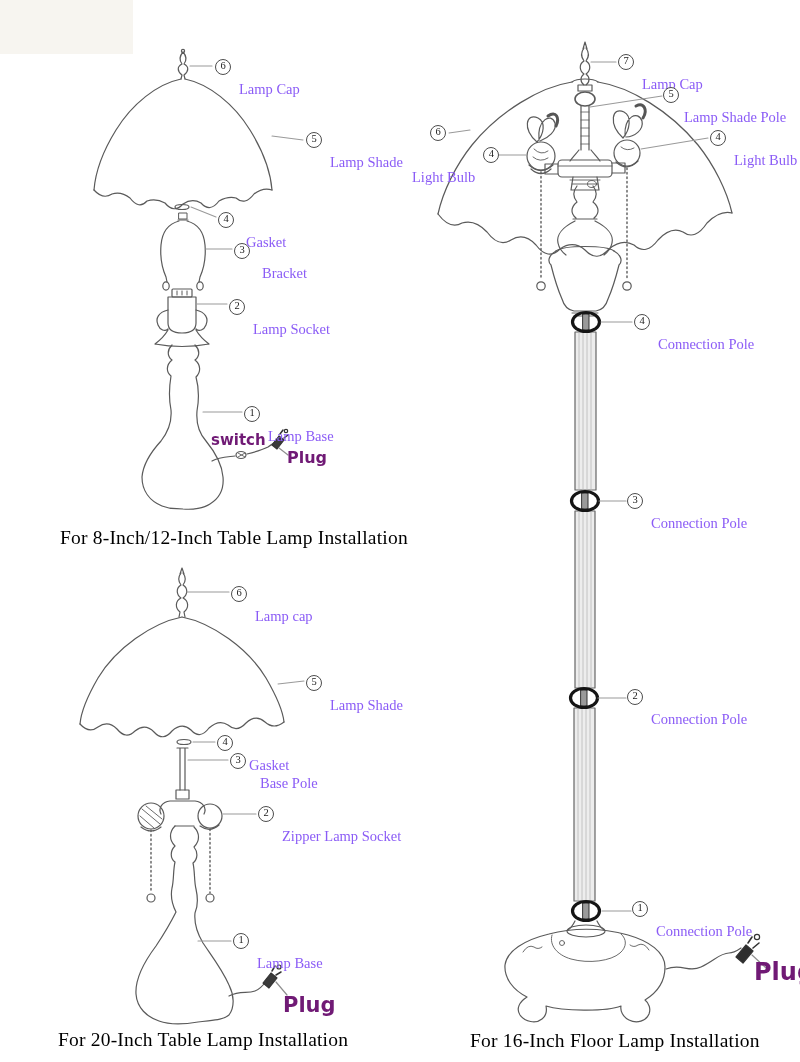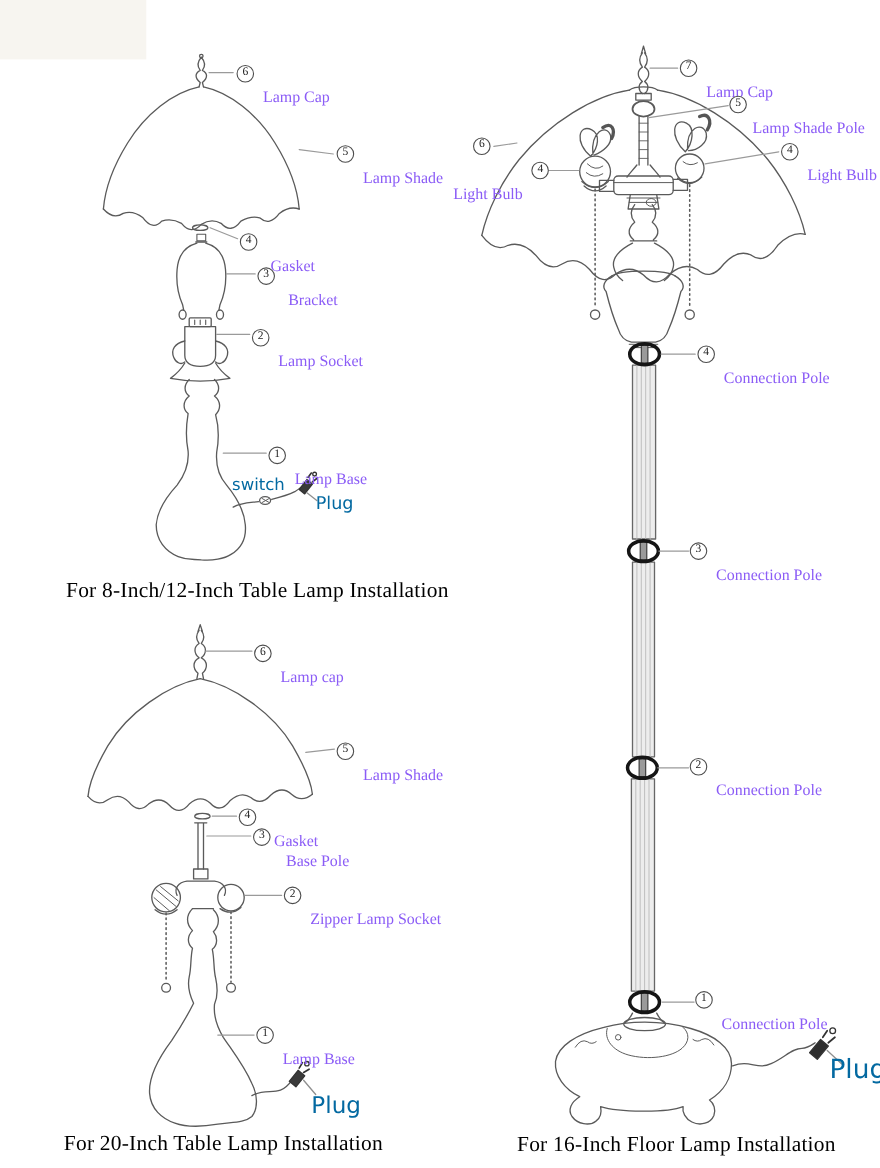--- a/index.html
+++ b/index.html
@@ -9,21 +9,21 @@
   }
   .wm{position:absolute;left:0;top:0;width:133px;height:54px;background:#f7f5f0;}
   svg.art{position:absolute;left:0;top:0;}
   .lbl{position:absolute;display:flex;align-items:center;column-gap:8px;height:17px;white-space:nowrap;}
   .cn{
     box-sizing:border-box;width:16px;height:16px;border:1.4px solid #4d4d4d;border-radius:50%;
     display:flex;align-items:center;justify-content:center;
     font:10.5px "Liberation Serif", serif;color:#222;background:#fff;flex:0 0 auto;line-height:1;
   }
   .lt{font-size:14.5px;color:#8b5cf6;margin-top:45px;}
-  .hand{font-family:"DejaVu Sans", sans-serif;color:#0369a1;}
+  .hand{font-family:"DejaVu Sans", sans-serif;color:#701a75;font-weight:bold;}
   .sw{position:absolute;font-size:15px;}
   .plug-s{position:absolute;font-size:16px;}
   .plug-m{position:absolute;font-size:21px;}
   .plug-l{position:absolute;font-size:24px;}
   .caption{position:absolute;font-weight:normal;font-size:19.5px;color:#000;white-space:nowrap;letter-spacing:.2px;}
 </style>
 </head>
 <body>
 
 <div class="stage">

